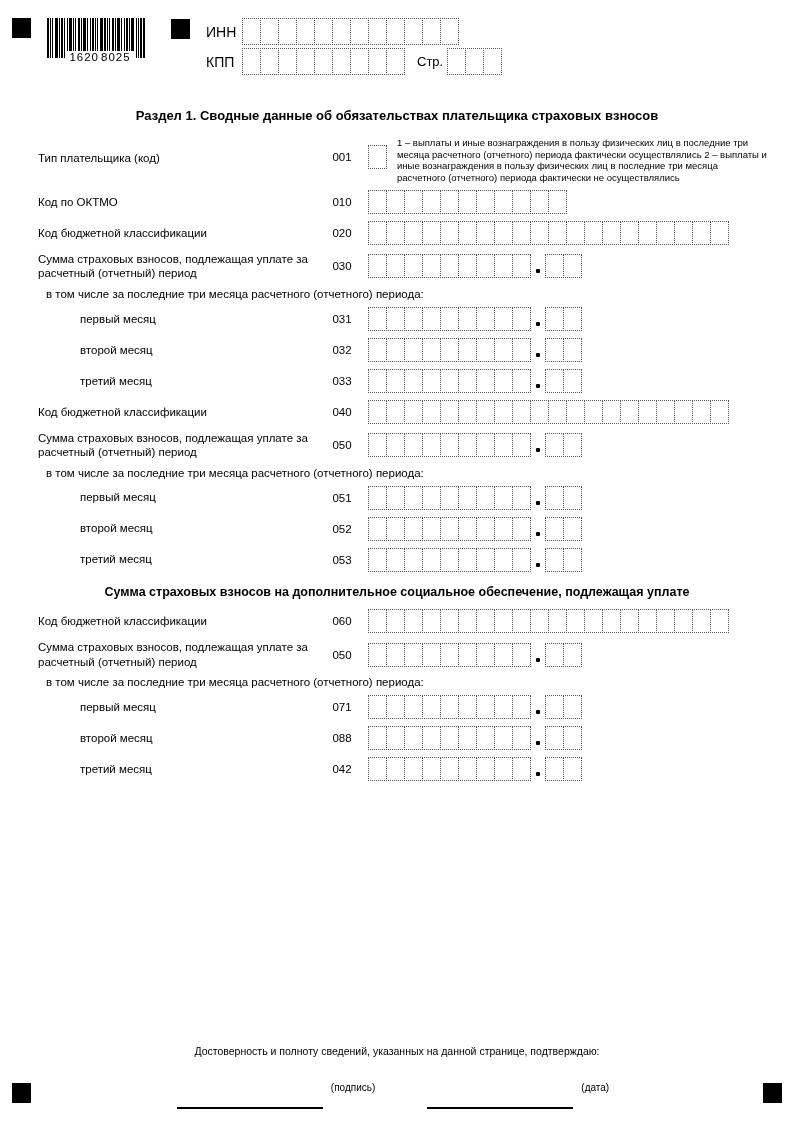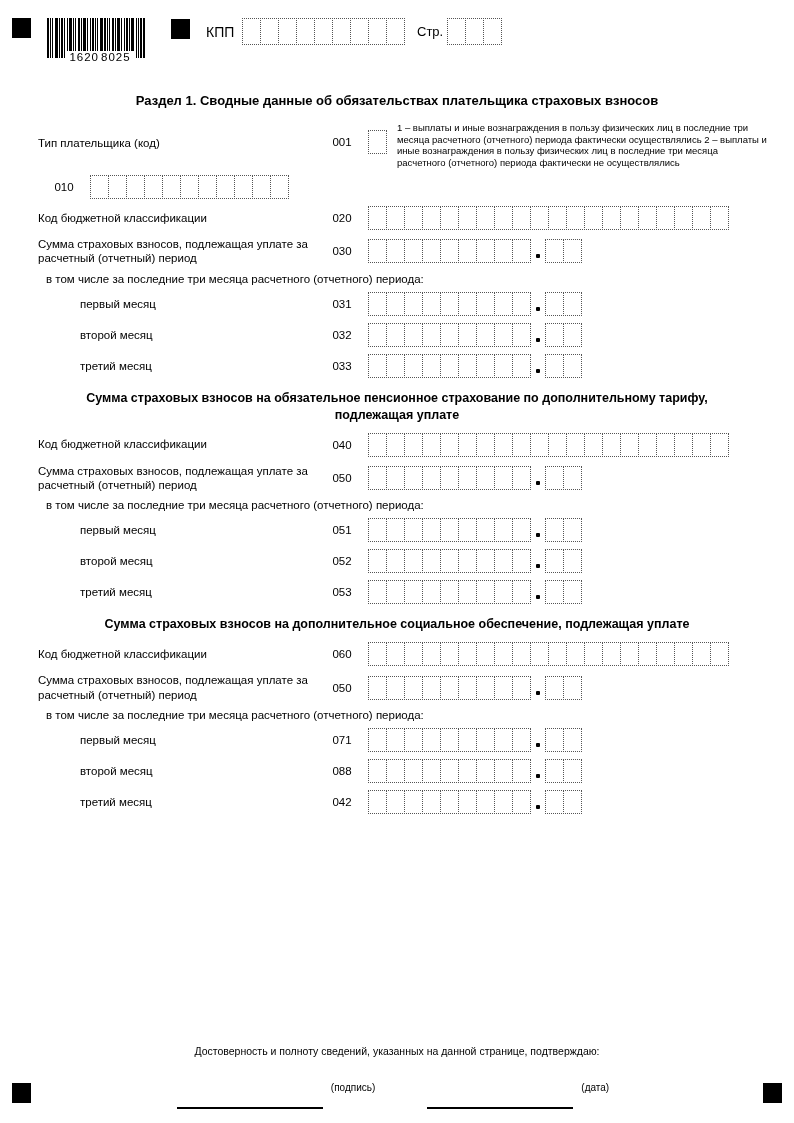--- a/index.html
+++ b/index.html
@@ -134,20 +134,37 @@
           <span class="gap" style="width: 2px;"></span>
         </div>
       <div class="barcode-digits">
         <span>1620</span>
         <span>8025</span>
       </div>
     </div>
     <div class="reg-square sq2"></div>
     <div class="id-fields">
       <div class="id-row">
+        <span class="id-label">ИНН</span>
+        <span class="cells">
+            <span class="cell"></span>
+            <span class="cell"></span>
+            <span class="cell"></span>
+            <span class="cell"></span>
+            <span class="cell"></span>
+            <span class="cell"></span>
+            <span class="cell"></span>
+            <span class="cell"></span>
+            <span class="cell"></span>
+            <span class="cell"></span>
+            <span class="cell"></span>
+            <span class="cell"></span>
+          </span>
+      </div>
+      <div class="id-row">
         <span class="id-label">КПП</span>
         <span class="cells">
             <span class="cell"></span>
             <span class="cell"></span>
             <span class="cell"></span>
             <span class="cell"></span>
             <span class="cell"></span>
             <span class="cell"></span>
             <span class="cell"></span>
             <span class="cell"></span>
@@ -168,20 +185,21 @@
   <div class="row payer-row">
     <div class="label">Тип плательщика (код)</div>
     <div class="code">001</div>
     <span class="cells payer-cell">
         <span class="cell"></span>
       </span>
     <div class="payer-note">1 – выплаты и иные вознаграждения в пользу физических лиц в последние три месяца расчетного (отчетного) периода фактически осуществлялись 2 – выплаты и иные вознаграждения в пользу физических лиц в последние три месяца расчетного (отчетного) периода фактически не осуществлялись</div>
   </div>
 
   <div class="row">
+    <div class="label">Код по ОКТМО</div>
     <div class="code">010</div>
     <span class="cells">
         <span class="cell"></span>
         <span class="cell"></span>
         <span class="cell"></span>
         <span class="cell"></span>
         <span class="cell"></span>
         <span class="cell"></span>
         <span class="cell"></span>
         <span class="cell"></span>
@@ -303,21 +321,20 @@
         <span class="dec"></span>
         <span class="cells">
             <span class="cell"></span>
             <span class="cell"></span>
           </span>
       </div>
     </div>
   </div>
 
   <div>
-    <div class="section-heading">Сумма страховых взносов на обязательное пенсионное страхование по дополнительному тарифу, подлежащая уплате</div>
     <div class="row">
       <div class="label">Код бюджетной классификации</div>
       <div class="code">040</div>
       <span class="cells">
           <span class="cell"></span>
           <span class="cell"></span>
           <span class="cell"></span>
           <span class="cell"></span>
           <span class="cell"></span>
           <span class="cell"></span>

